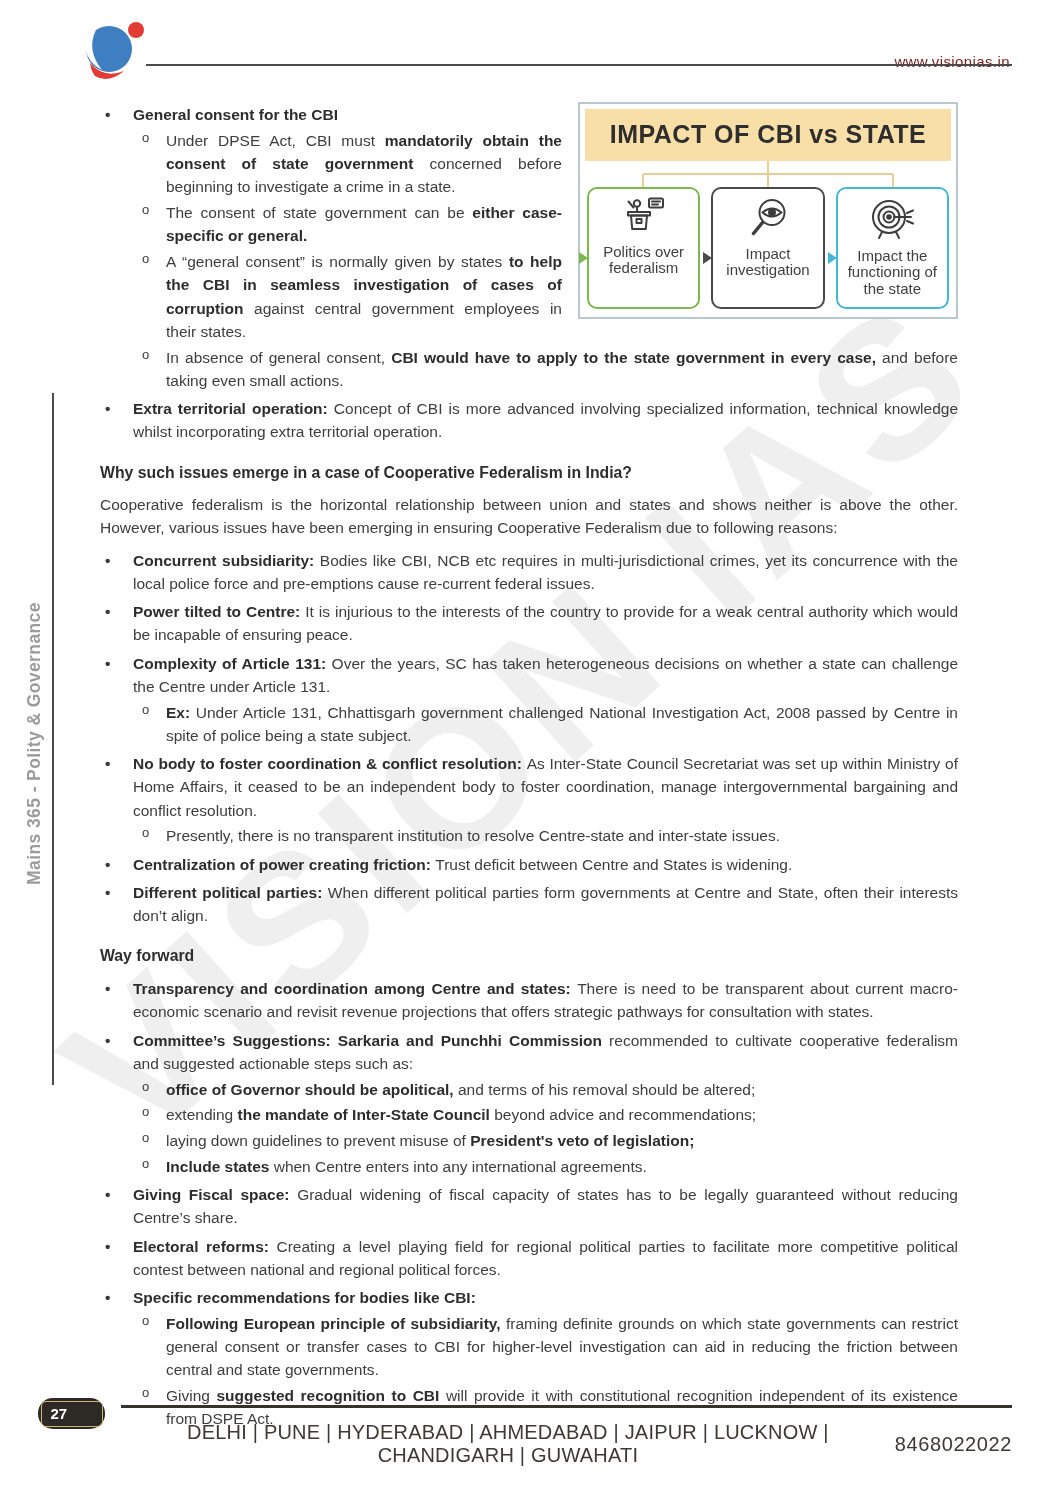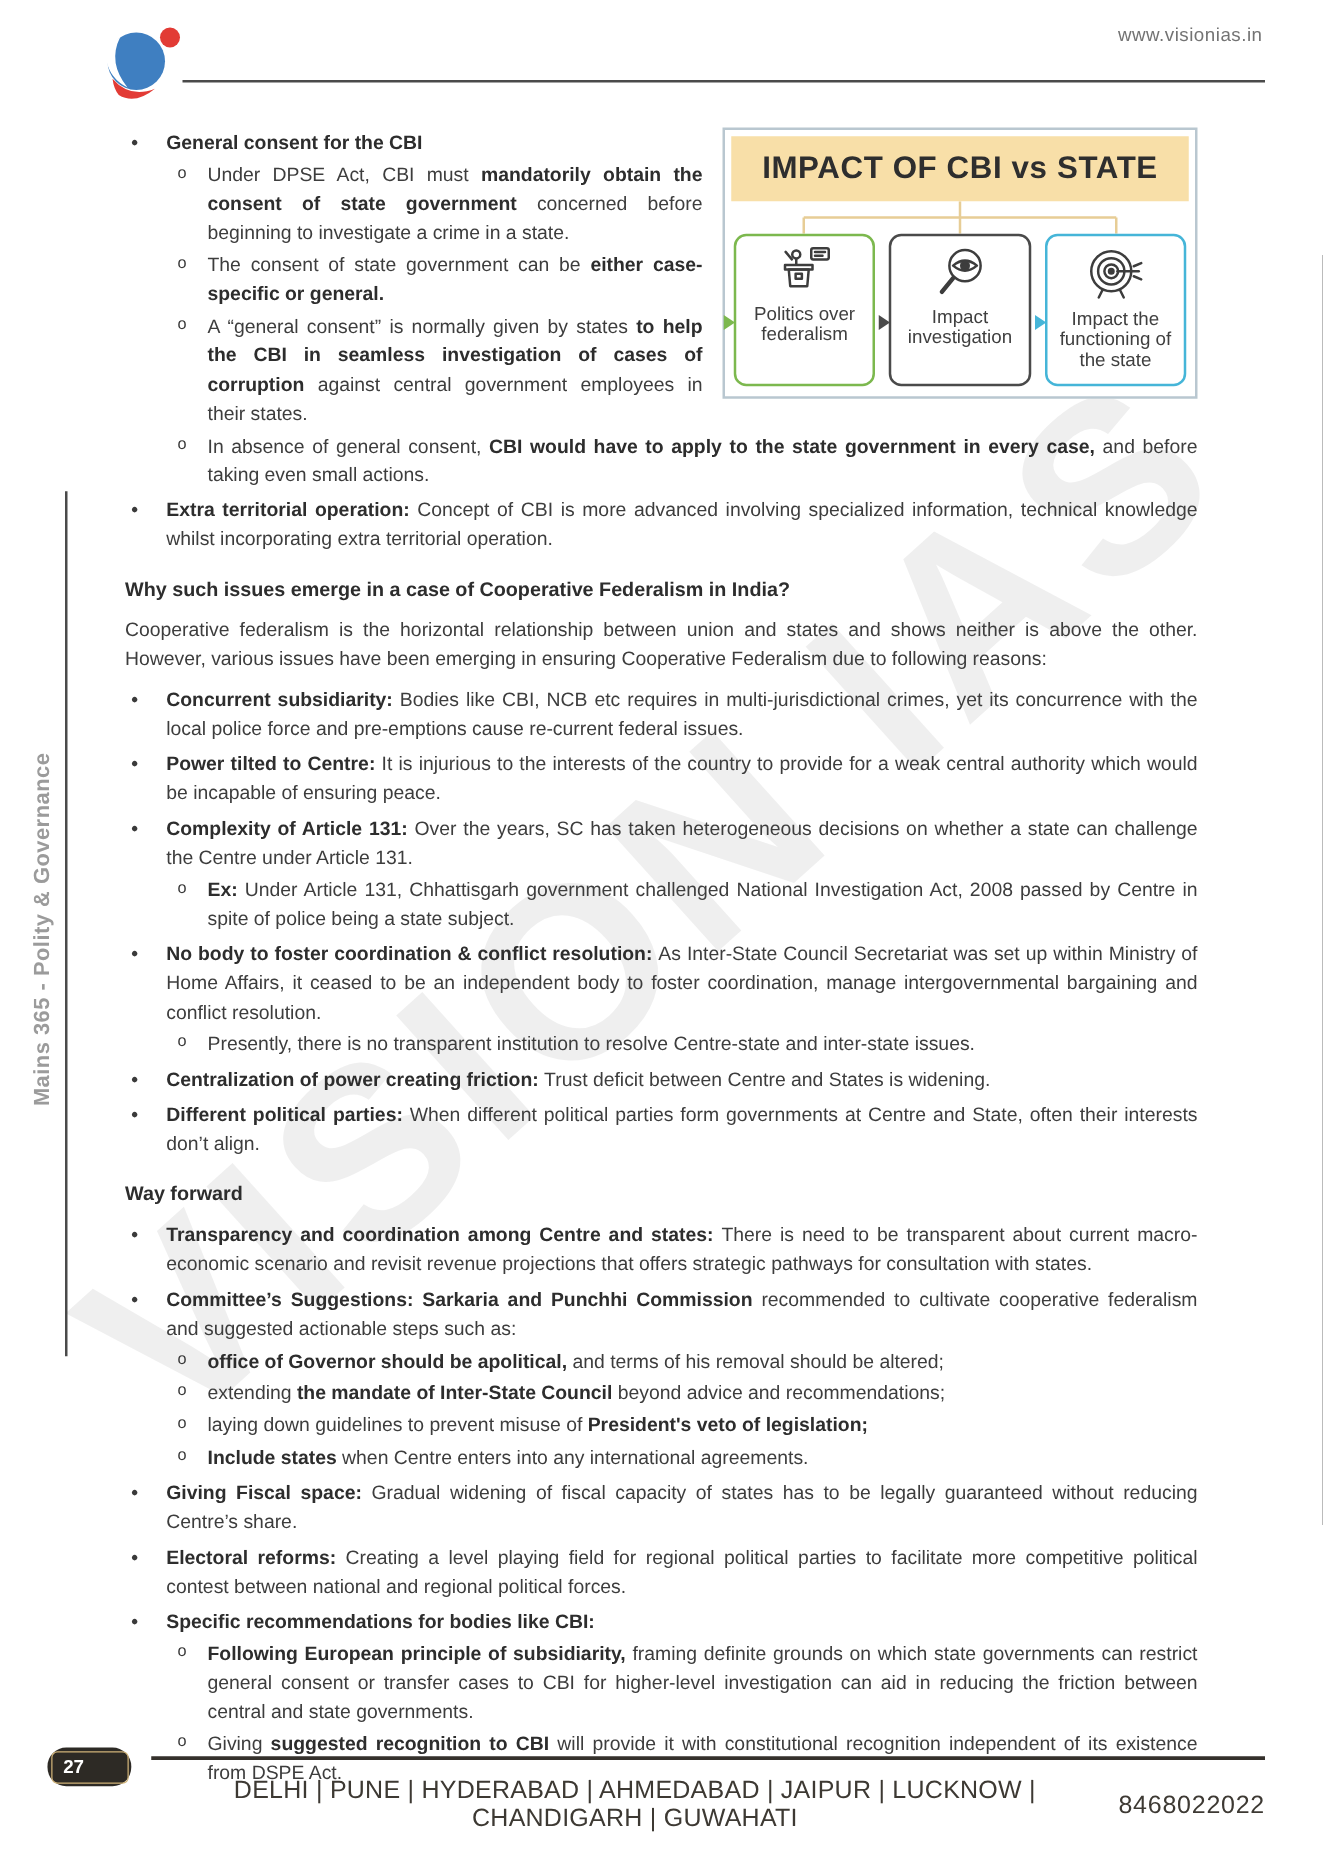--- a/index.html
+++ b/index.html
@@ -1,20 +1,20 @@
 <!DOCTYPE html>
 <html><head>
 <meta charset="utf-8">
 <style>
   html,body{margin:0;padding:0;background:#888;}
   .page{position:relative;width:1058px;height:1497px;background:#ffffff;overflow:hidden;
         font-family:"Liberation Sans",sans-serif;color:#3d3d3d;margin:0 auto;}
   
   .logo{position:absolute;left:72px;top:18px;z-index:3;}
-  .site-url{position:absolute;top:20px;right:48px;font-size:15px;color:#737373;letter-spacing:.4px;z-index:3;}
+  .site-url{position:absolute;top:53px;right:48px;font-size:15px;color:#7f1d1d;letter-spacing:.4px;z-index:3;}
   .header-rule{position:absolute;left:146px;right:46px;top:64px;height:2px;background:#4a4a4a;z-index:3;}
   
   .side-line{position:absolute;left:52px;top:393px;width:2px;height:692px;background:#4a4a4a;z-index:3;}
   .side-text{position:absolute;left:-166px;top:733px;width:400px;text-align:center;
              transform:rotate(-90deg);font-size:17.5px;font-weight:700;color:#9b9b9b;
              letter-spacing:.4px;z-index:3;white-space:nowrap;}
   
   .watermark{position:absolute;left:520px;top:720px;transform:translate(-50%,-50%) rotate(-42deg);
              font-size:195px;font-weight:700;color:rgba(100,100,100,0.10);letter-spacing:10px;
              white-space:nowrap;z-index:1;pointer-events:none;}

